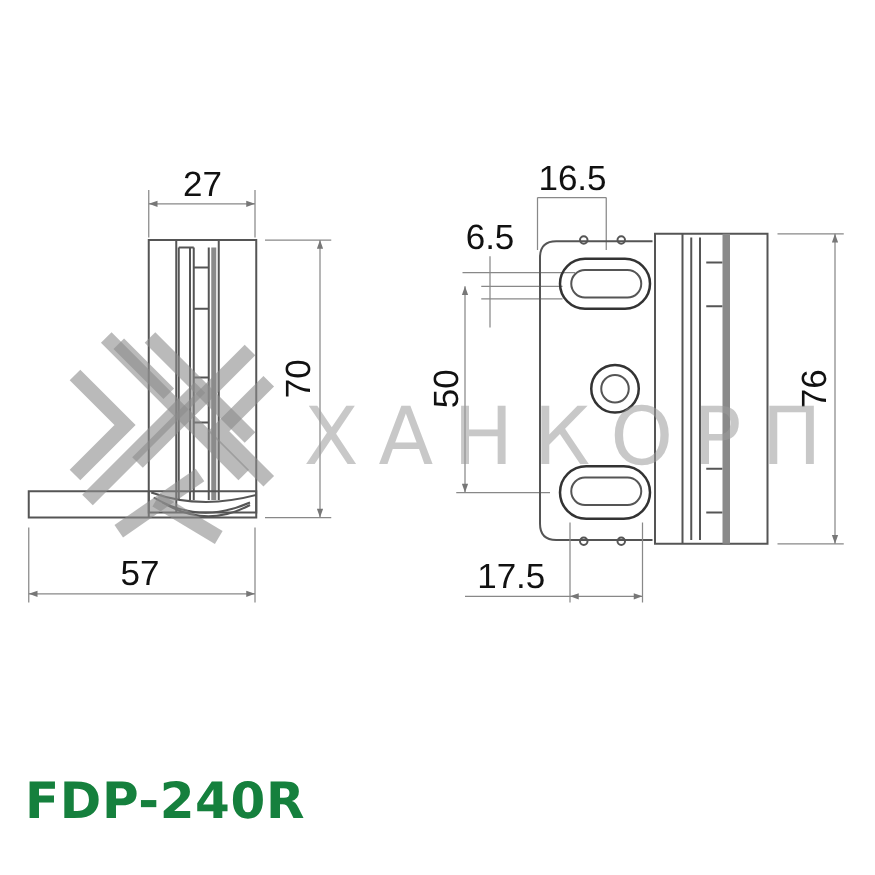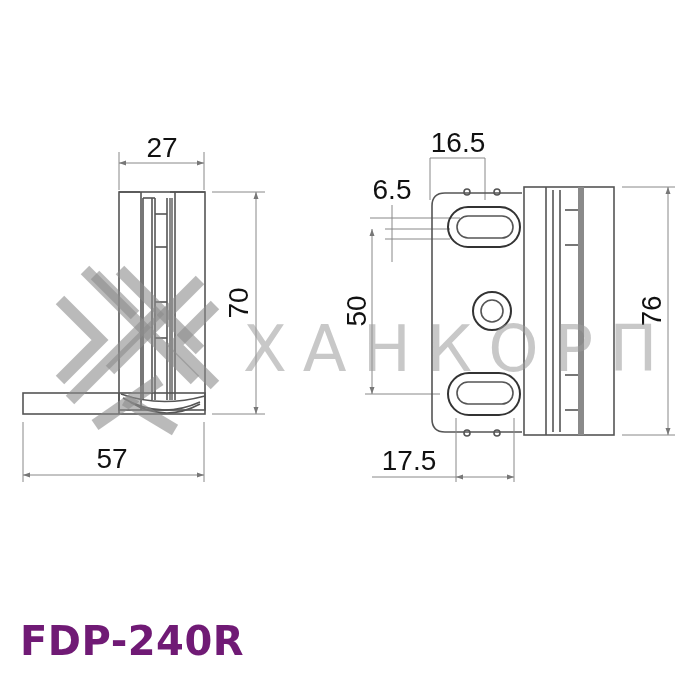--- a/index.html
+++ b/index.html
@@ -1,20 +1,20 @@
 <!DOCTYPE html>
 <html><head>
 <meta charset="utf-8">
 <style>
   html, body { margin: 0; padding: 0; background: #ffffff; }
   body { width: 700px; height: 700px; position: relative; overflow: hidden; font-family: "Liberation Sans", sans-serif; }
   #drawing { position: absolute; left: 0; top: 0; width: 700px; height: 700px; }
   .dim-text { font-family: "Liberation Sans", sans-serif; font-size: 28px; fill: #111111; }
   .wm-text { font-family: "DejaVu Sans", sans-serif; font-size: 64px; fill: #9a9a9a; fill-opacity: 0.55; letter-spacing: 16px; }
-  .model-label { position: absolute; left: 20px; top: 618px; font-family: "DejaVu Sans", sans-serif; font-size: 40px; font-weight: bold; color: #701a75; letter-spacing: 0.5px; }
+  .model-label { position: absolute; left: 20px; top: 618px; font-family: "DejaVu Sans", sans-serif; font-size: 40px; font-weight: bold; color: #15803d; letter-spacing: 0.5px; }
   .ln { stroke: #555555; stroke-width: 1.6; fill: none; }
   .ln-thin { stroke: #888888; stroke-width: 1; fill: none; }
   .ln-dark { stroke: #333333; stroke-width: 2; fill: none; }
   .logo { stroke: #8c8c8c; stroke-opacity: 0.6; stroke-width: 12; fill: none; stroke-linecap: butt; }
 </style>
 </head>
 <body>
 
 <svg id="drawing" viewBox="0 0 700 700" xmlns="http://www.w3.org/2000/svg">
 

